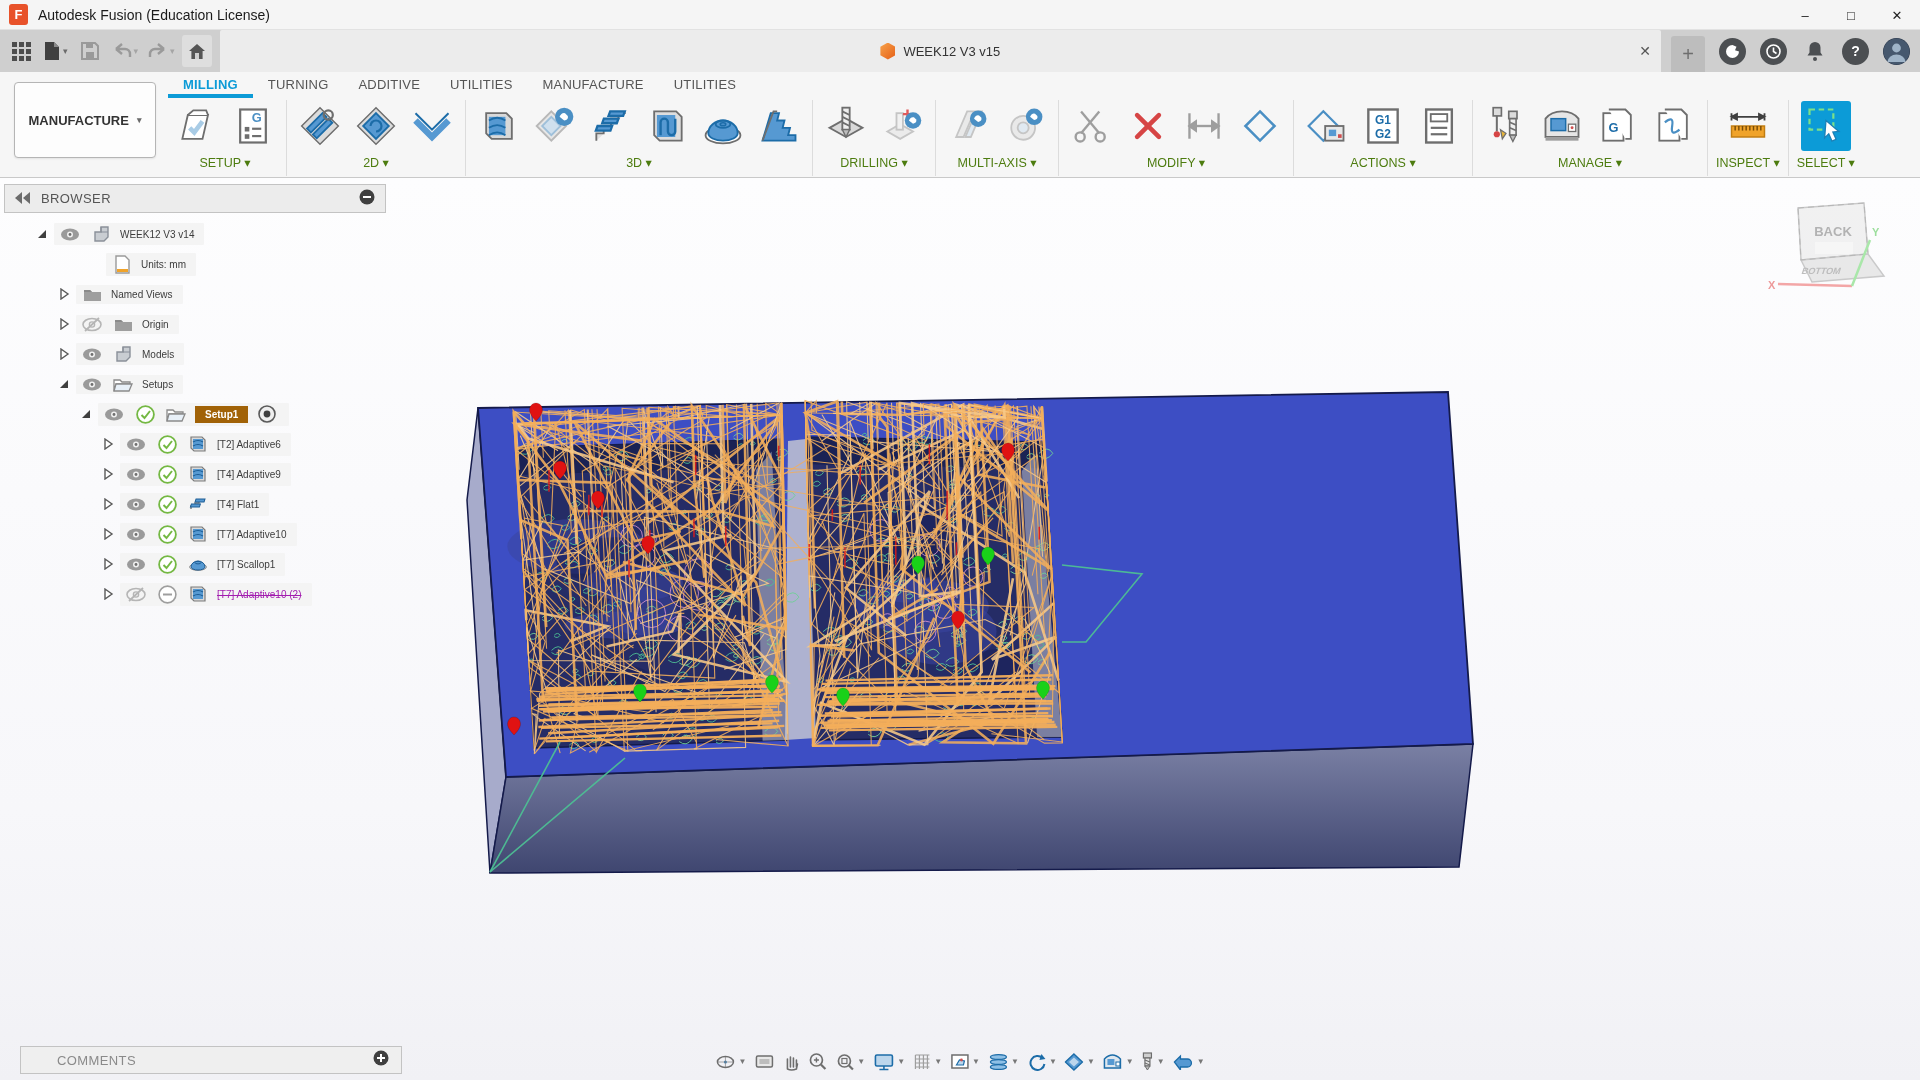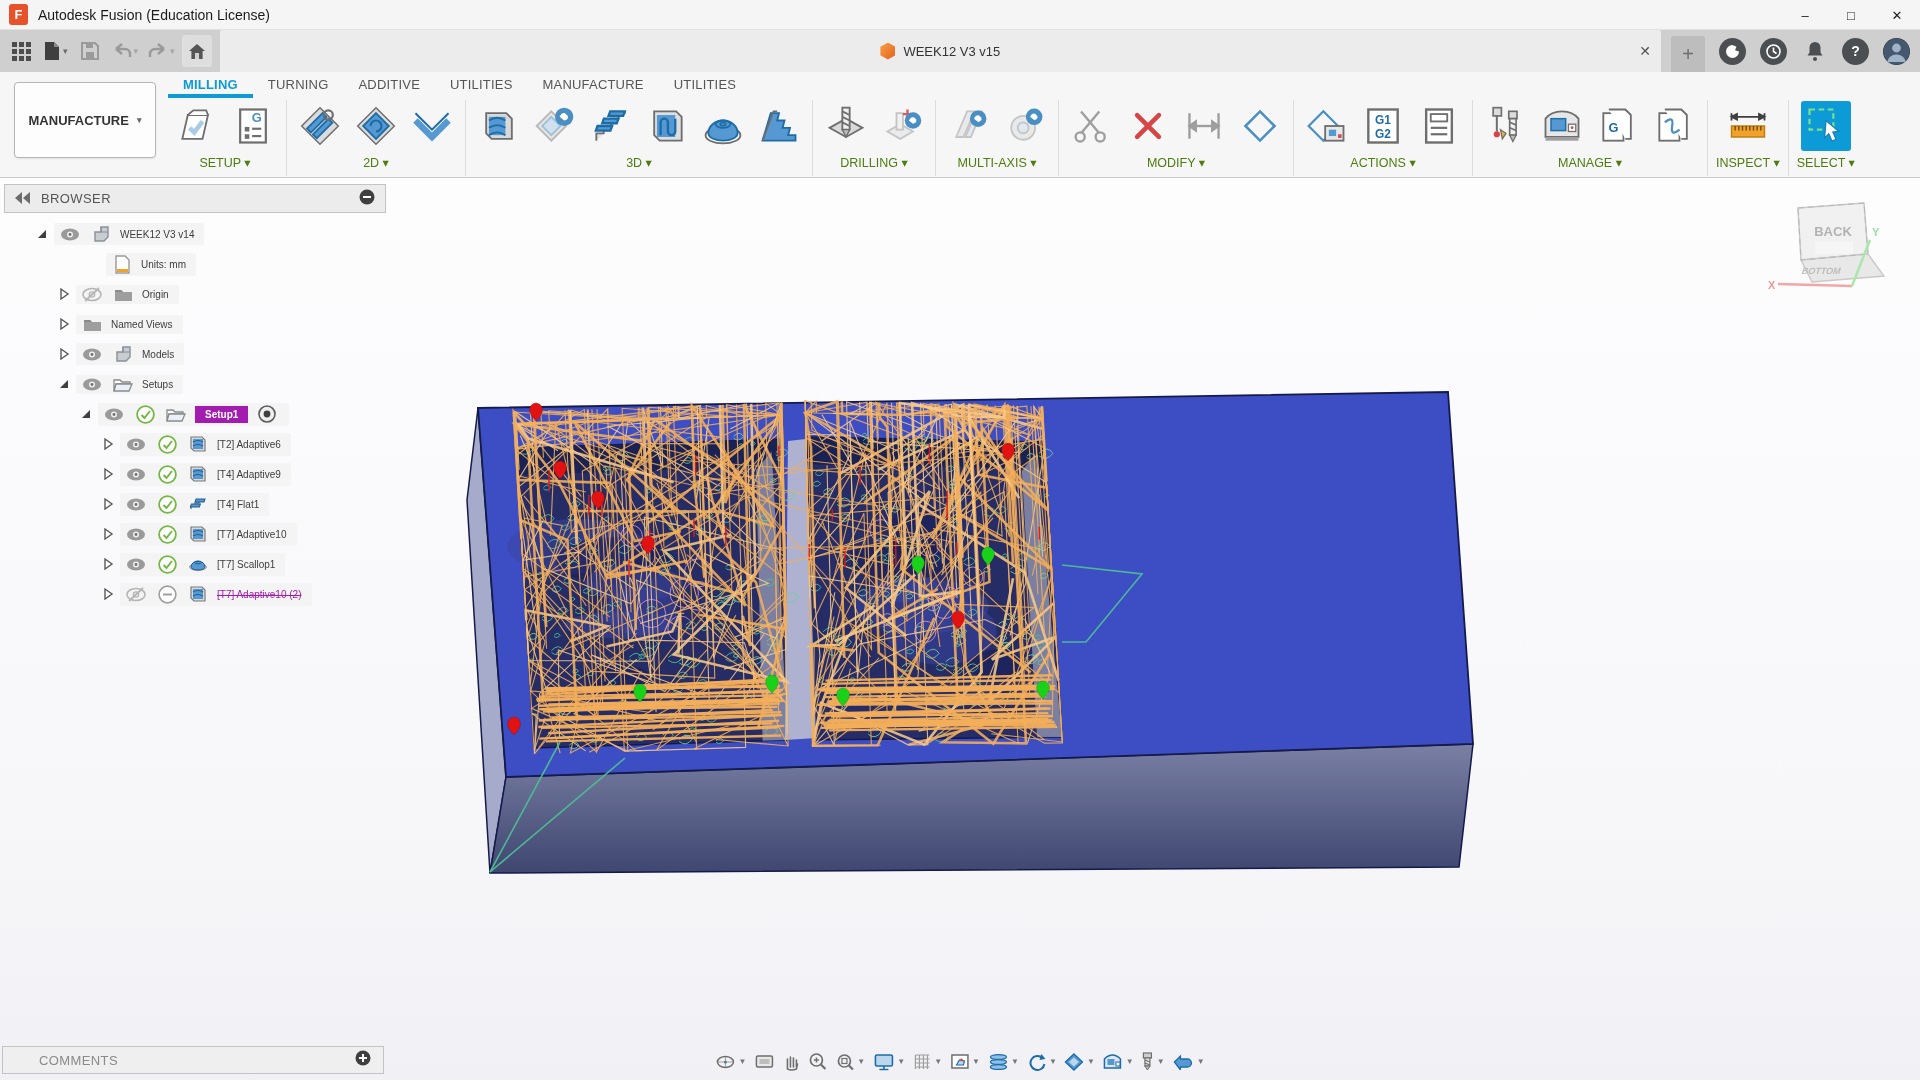--- a/index.html
+++ b/index.html
@@ -69,25 +69,25 @@
   .browser-header { height:29px; background:#ececec; border:1px solid #c3c3c3;
     display:flex; align-items:center; padding:0 10px; }
   .browser-title { font-size:13px; color:#555; letter-spacing:.4px; margin-left:10px; }
   .browser-min { margin-left:auto; }
   .tree { margin-top:6px; }
   .trow { height:30px; display:flex; align-items:center; font-size:10px; color:#3c3c3c; }
   .trow .slot { display:flex; align-items:center; justify-content:center; width:24px; flex:0 0 24px; }
   .trow .cluster { display:flex; align-items:center; gap:7px; background:#f4f4f4;
     padding:2px 10px 2px 4px; border-radius:1px; }
   .tlabel { white-space:nowrap; }
-  .tlabel.selected { background:#a21caf; color:#fff; font-weight:bold; padding:3px 10px; }
+  .tlabel.selected { background:#a16207; color:#fff; font-weight:bold; padding:3px 10px; }
   .tlabel.suppressed { color:#a21caf; text-decoration:line-through; }
 
   
-  .comments { position:absolute; left:2px; bottom:6px; width:382px; height:28px;
+  .comments { position:absolute; left:20px; bottom:6px; width:382px; height:28px;
     background:#efefef; border:1px solid #c3c3c3; display:flex; align-items:center; padding:0 12px; }
   .comments-label { font-size:13px; color:#8a8a8a; letter-spacing:.4px; margin-left:24px; }
   .comments-add { margin-left:auto; }
 
   
   .navbar { position:absolute; left:50%; transform:translateX(-50%); bottom:4px;
     display:flex; align-items:center; gap:2px; padding:2px 6px; }
   .nav-item { display:flex; align-items:center; padding:3px 3px; }
   .nav-item svg { display:block; }
   .nav-caret { font-size:8px; color:#777; margin-left:3px; }
@@ -1200,49 +1200,49 @@
           </span>
         </div>
         <div class="trow" style="padding-left: 48px;">
           <span class="slot">
             <svg width="12" height="12">
               <polygon points="3,1 10,6 3,11" fill="#fff" stroke="#5a5a5a" stroke-width="1.4"></polygon>
             </svg>
           </span>
           <span class="cluster">
             <span class="slot">
+              <svg width="19" height="15">
+                <path d="M1,3 h6 l2,2 h9 v9 h-17 z" fill="#9e9e9e"></path>
+                <path d="M1,3 h6 l2,2 h-8 z" fill="#8a8a8a"></path>
+              </svg>
+            </span>
+            <span class="tlabel">Named Views</span>
+          </span>
+        </div>
+        <div class="trow" style="padding-left: 48px;">
+          <span class="slot">
+            <svg width="12" height="12">
+              <polygon points="3,1 10,6 3,11" fill="#fff" stroke="#5a5a5a" stroke-width="1.4"></polygon>
+            </svg>
+          </span>
+          <span class="cluster">
+            <span class="slot">
               <svg width="20" height="15">
                 <ellipse cx="10" cy="7.5" rx="9" ry="6" fill="none" stroke="#b5b5b5" stroke-width="1.6"></ellipse>
                 <circle cx="10" cy="7.5" r="2.6" fill="none" stroke="#b5b5b5" stroke-width="1.4"></circle>
                 <line x1="3" y1="14" x2="17" y2="1" stroke="#b5b5b5" stroke-width="1.8"></line>
               </svg>
             </span>
             <span class="slot">
               <svg width="19" height="15">
                 <path d="M1,3 h6 l2,2 h9 v9 h-17 z" fill="#9e9e9e"></path>
                 <path d="M1,3 h6 l2,2 h-8 z" fill="#8a8a8a"></path>
               </svg>
             </span>
             <span class="tlabel">Origin</span>
-          </span>
-        </div>
-        <div class="trow" style="padding-left: 48px;">
-          <span class="slot">
-            <svg width="12" height="12">
-              <polygon points="3,1 10,6 3,11" fill="#fff" stroke="#5a5a5a" stroke-width="1.4"></polygon>
-            </svg>
-          </span>
-          <span class="cluster">
-            <span class="slot">
-              <svg width="19" height="15">
-                <path d="M1,3 h6 l2,2 h9 v9 h-17 z" fill="#9e9e9e"></path>
-                <path d="M1,3 h6 l2,2 h-8 z" fill="#8a8a8a"></path>
-              </svg>
-            </span>
-            <span class="tlabel">Named Views</span>
           </span>
         </div>
         <div class="trow" style="padding-left: 48px;">
           <span class="slot">
             <svg width="12" height="12">
               <polygon points="3,1 10,6 3,11" fill="#fff" stroke="#5a5a5a" stroke-width="1.4"></polygon>
             </svg>
           </span>
           <span class="cluster">
             <span class="slot">

